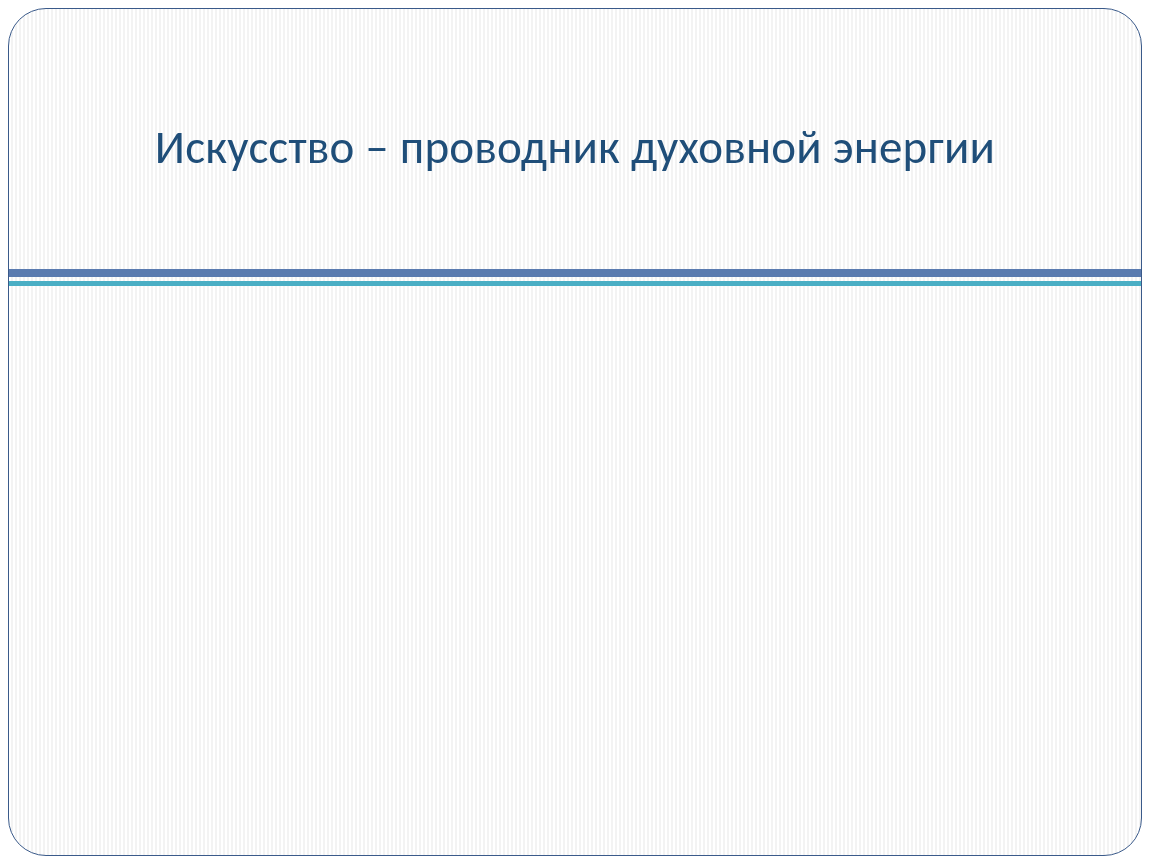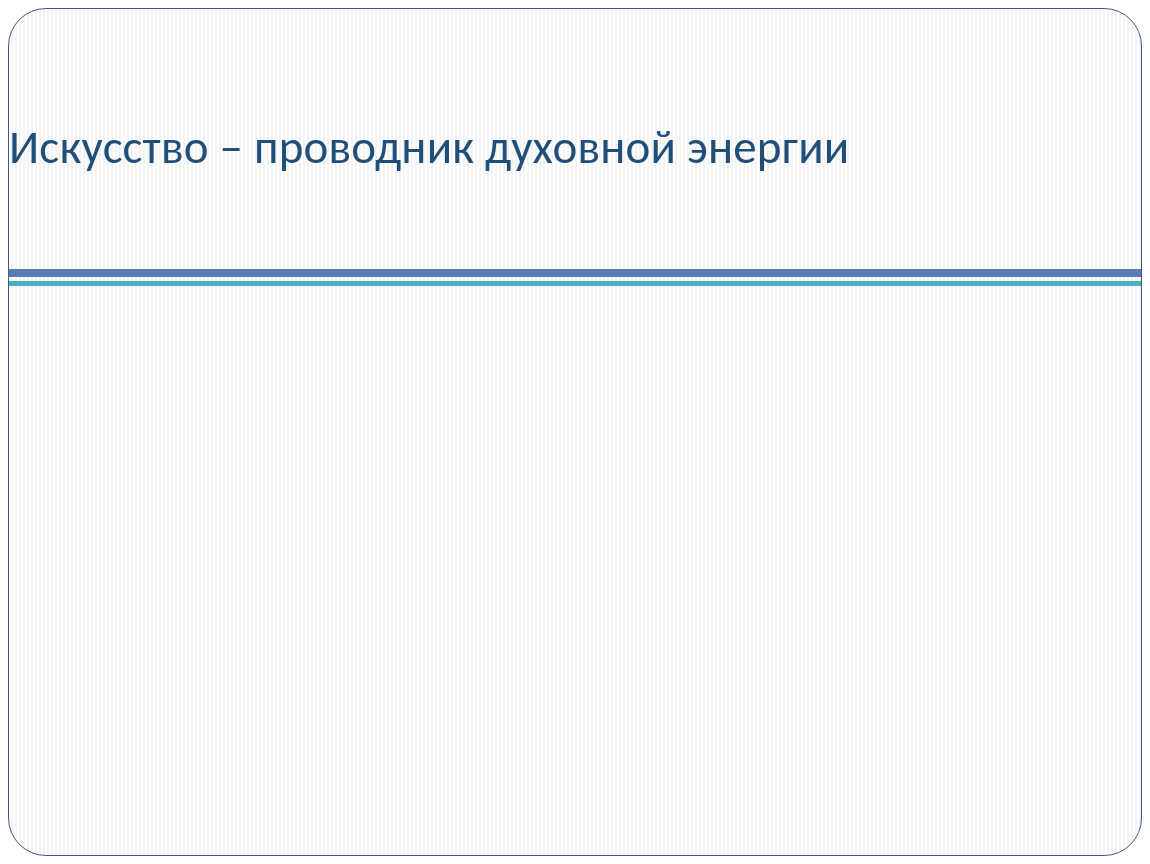--- a/index.html
+++ b/index.html
@@ -26,21 +26,21 @@
       background: repeating-linear-gradient(
         to right,
         #ffffff 0px,
         #ffffff 2px,
         #f3f3f3 2px,
         #f3f3f3 4px
       );
     }
     .title-area {
       padding-top: 108px;
-      text-align: left;
+      text-align: center;
     }
     .slide-title {
       color: #1f4e79;
       font-size: 47px;
       font-weight: 400;
       line-height: 1.28;
       letter-spacing: 0.2px;
     }
     .divider-group {
       position: absolute;

